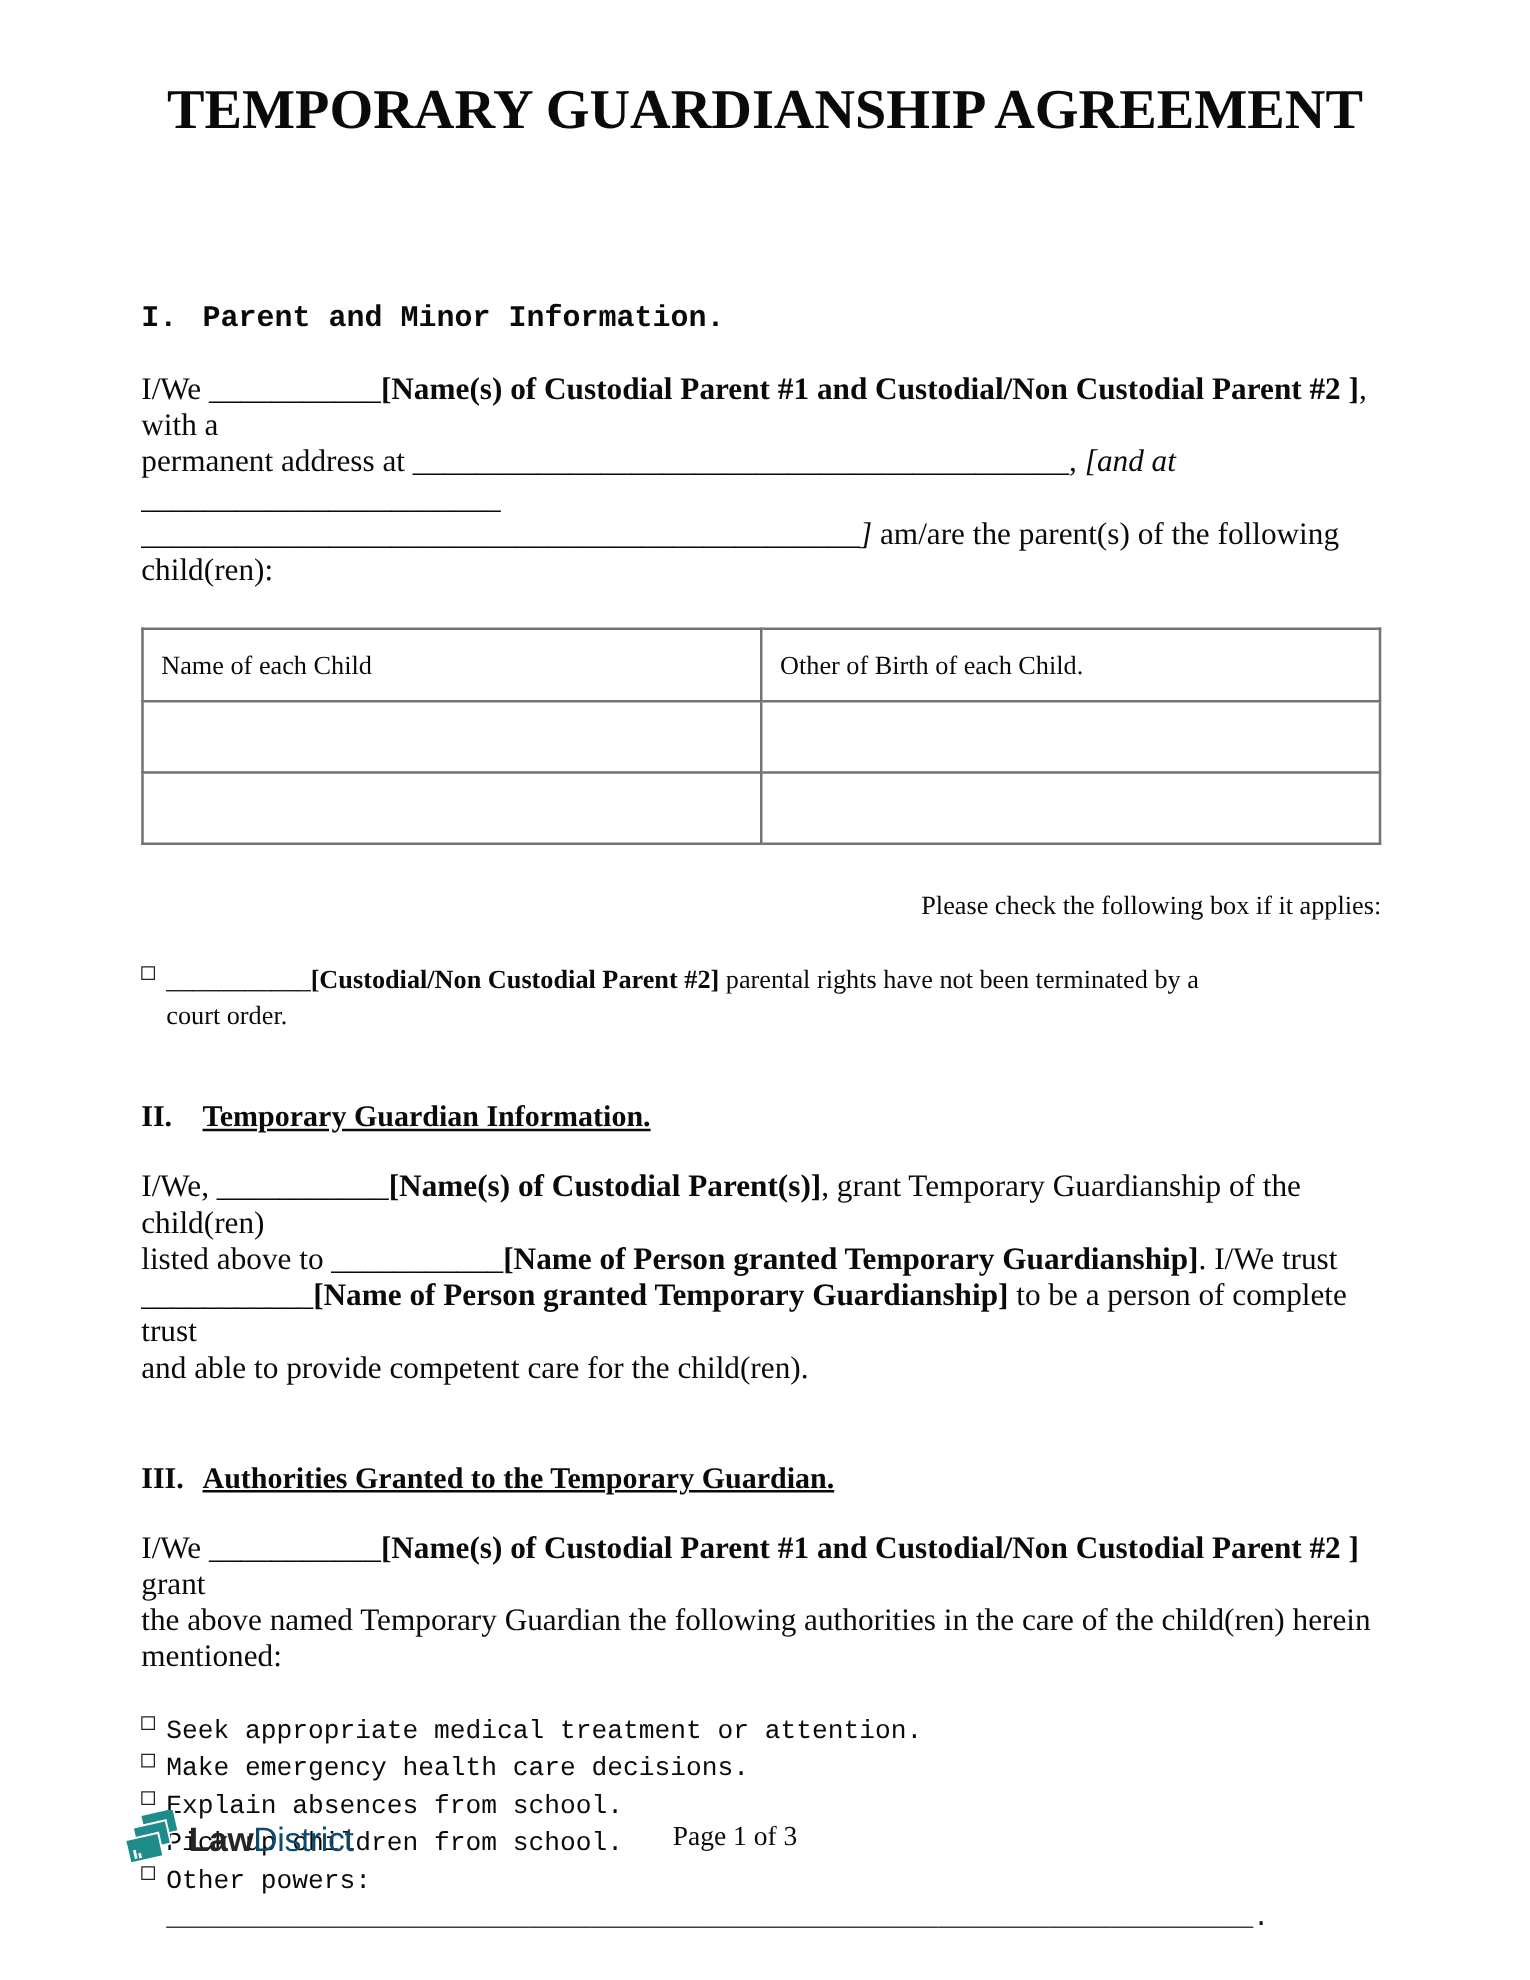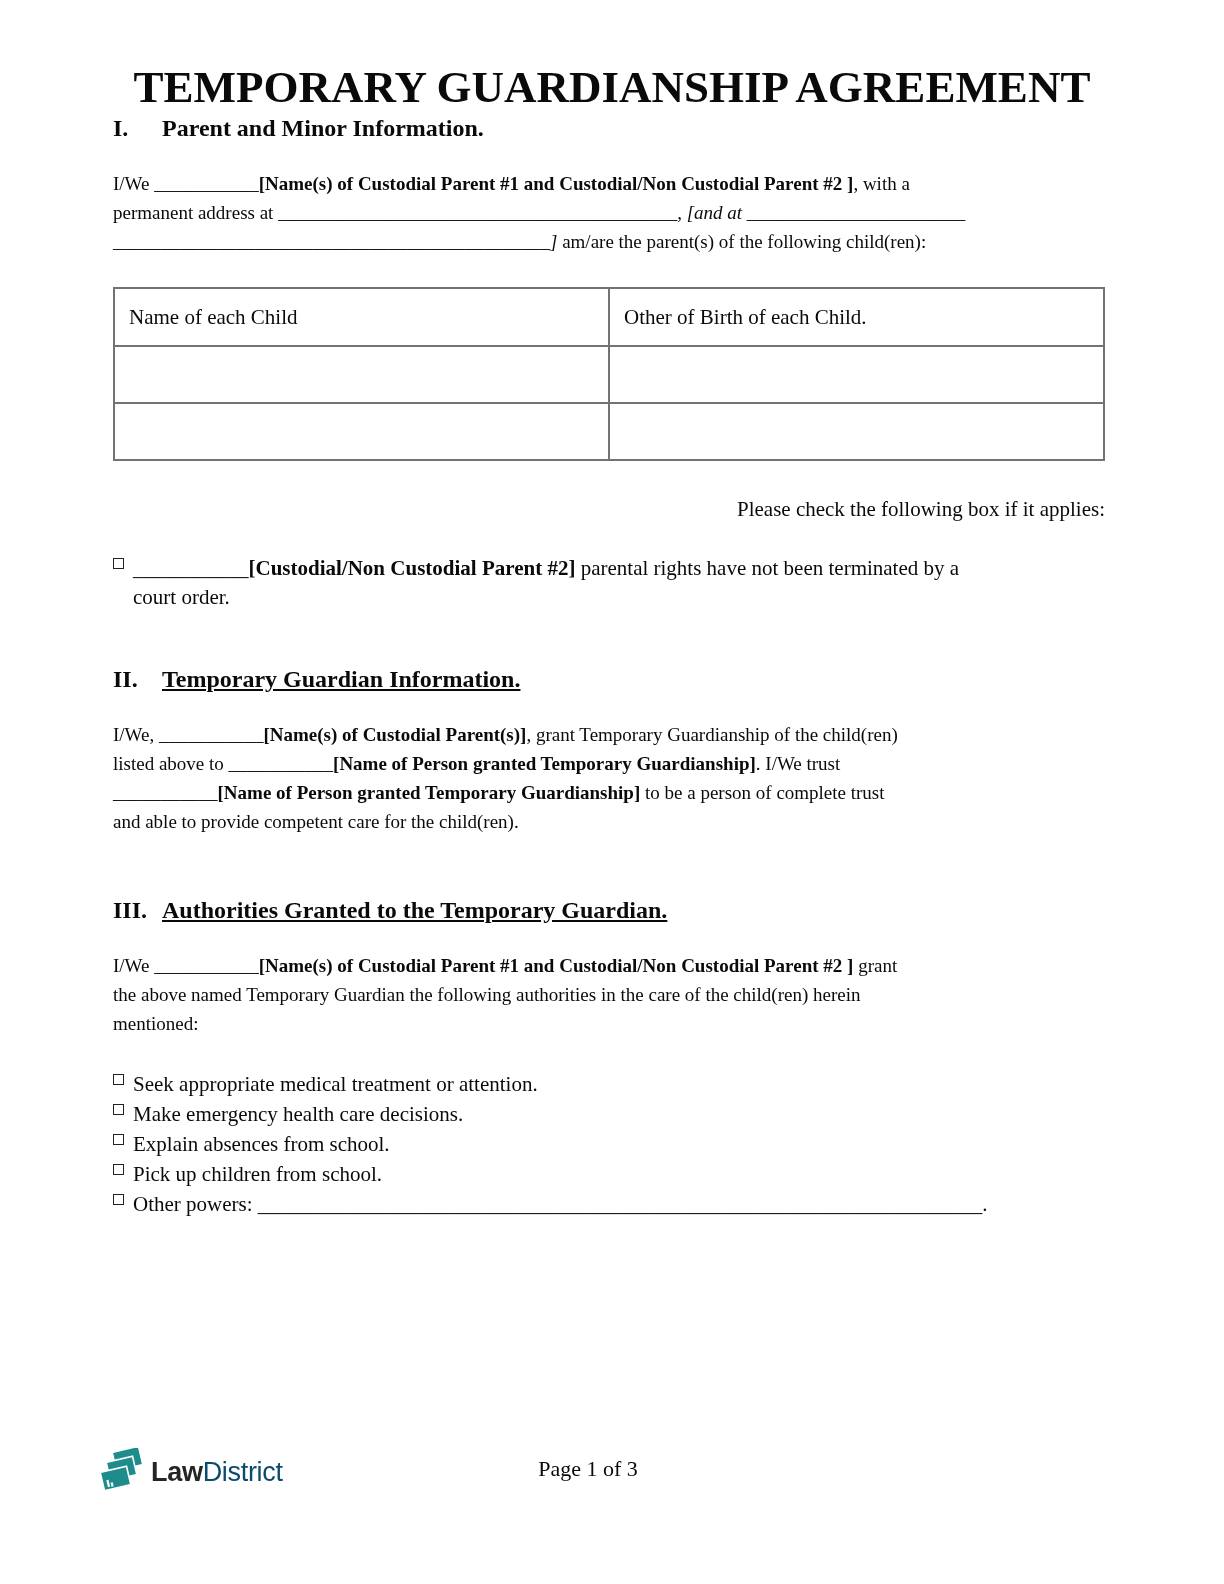--- a/index.html
+++ b/index.html
@@ -8,25 +8,25 @@
     font-family:"Liberation Serif", serif;color:#0a0a0a;
     -webkit-font-smoothing:antialiased;overflow:hidden;
   }
   .title{
     margin:0;padding-top:59px;text-align:center;
     font-size:45px;line-height:56px;font-weight:bold;letter-spacing:0;
   }
   .content{margin:0 112px 0 113px;width:992px;}
   h2.sec{font-size:24px;line-height:26px;font-weight:bold;margin:0;}
   .hnum{display:inline-block;width:49px;}
-  h2#h1x{}
+  h2#h1x{margin-top:128px;font-family:Liberation Mono, monospace;}
   h2#h2x{margin-top:54px;text-decoration:underline;}
   h2#h3x{margin-top:61px;text-decoration:underline;}
   p.rich, span.rich{white-space:pre-wrap;}
-  p.body{font-size:19px;line-height:29px;margin:28px 0 0 0;}
+  p.body{font-size:25px;line-height:29px;margin:28px 0 0 0;}
   .seg-b{font-weight:bold;}
   .seg-i{font-style:italic;}
   table.children{
     margin-top:31px;width:100%;border-collapse:collapse;
     font-size:21px;
   }
   table.children th, table.children td{
     border:2px solid #737373;font-weight:normal;text-align:left;
     padding:0 0 0 14px;vertical-align:middle;
   }
@@ -36,21 +36,21 @@
   p.prompt{font-size:21px;line-height:29px;margin:34px 0 0 0;text-align:right;}
   .cbitem{
     font-size:21px;line-height:29px;margin:30px 0 0 0;
     padding-left:20px;text-indent:-20px;
   }
   .cb{
     display:inline-block;width:11px;height:11px;border:1.5px solid #222;
     vertical-align:6px;margin-right:9px;background:#fff;box-sizing:border-box;
   }
   ul.powers{list-style:none;margin:31px 0 0 0;padding:0;font-size:21px;}
-  ul.powers li{line-height:30px;margin:0;padding-left:20px;text-indent:-20px;}
+  ul.powers li{line-height:30px;margin:0;padding-left:20px;text-indent:-20px;font-family:Liberation Mono, monospace;}
   .footer{position:absolute;left:0;top:1446px;width:1176px;height:60px;}
   .brand{position:absolute;left:101px;top:2px;display:flex;align-items:center;}
   .brand svg{display:block;margin-right:8px;}
   .brand .bt{font-family:"Liberation Sans", sans-serif;font-size:27px;letter-spacing:-0.3px;}
   .brand .law{font-weight:700;color:#252525;}
   .brand .district{font-weight:400;color:#0c4a6e;}
   .pagenum{
     position:absolute;left:0;width:100%;top:10px;text-align:center;
     font-size:22px;color:#0a0a0a;
   }

